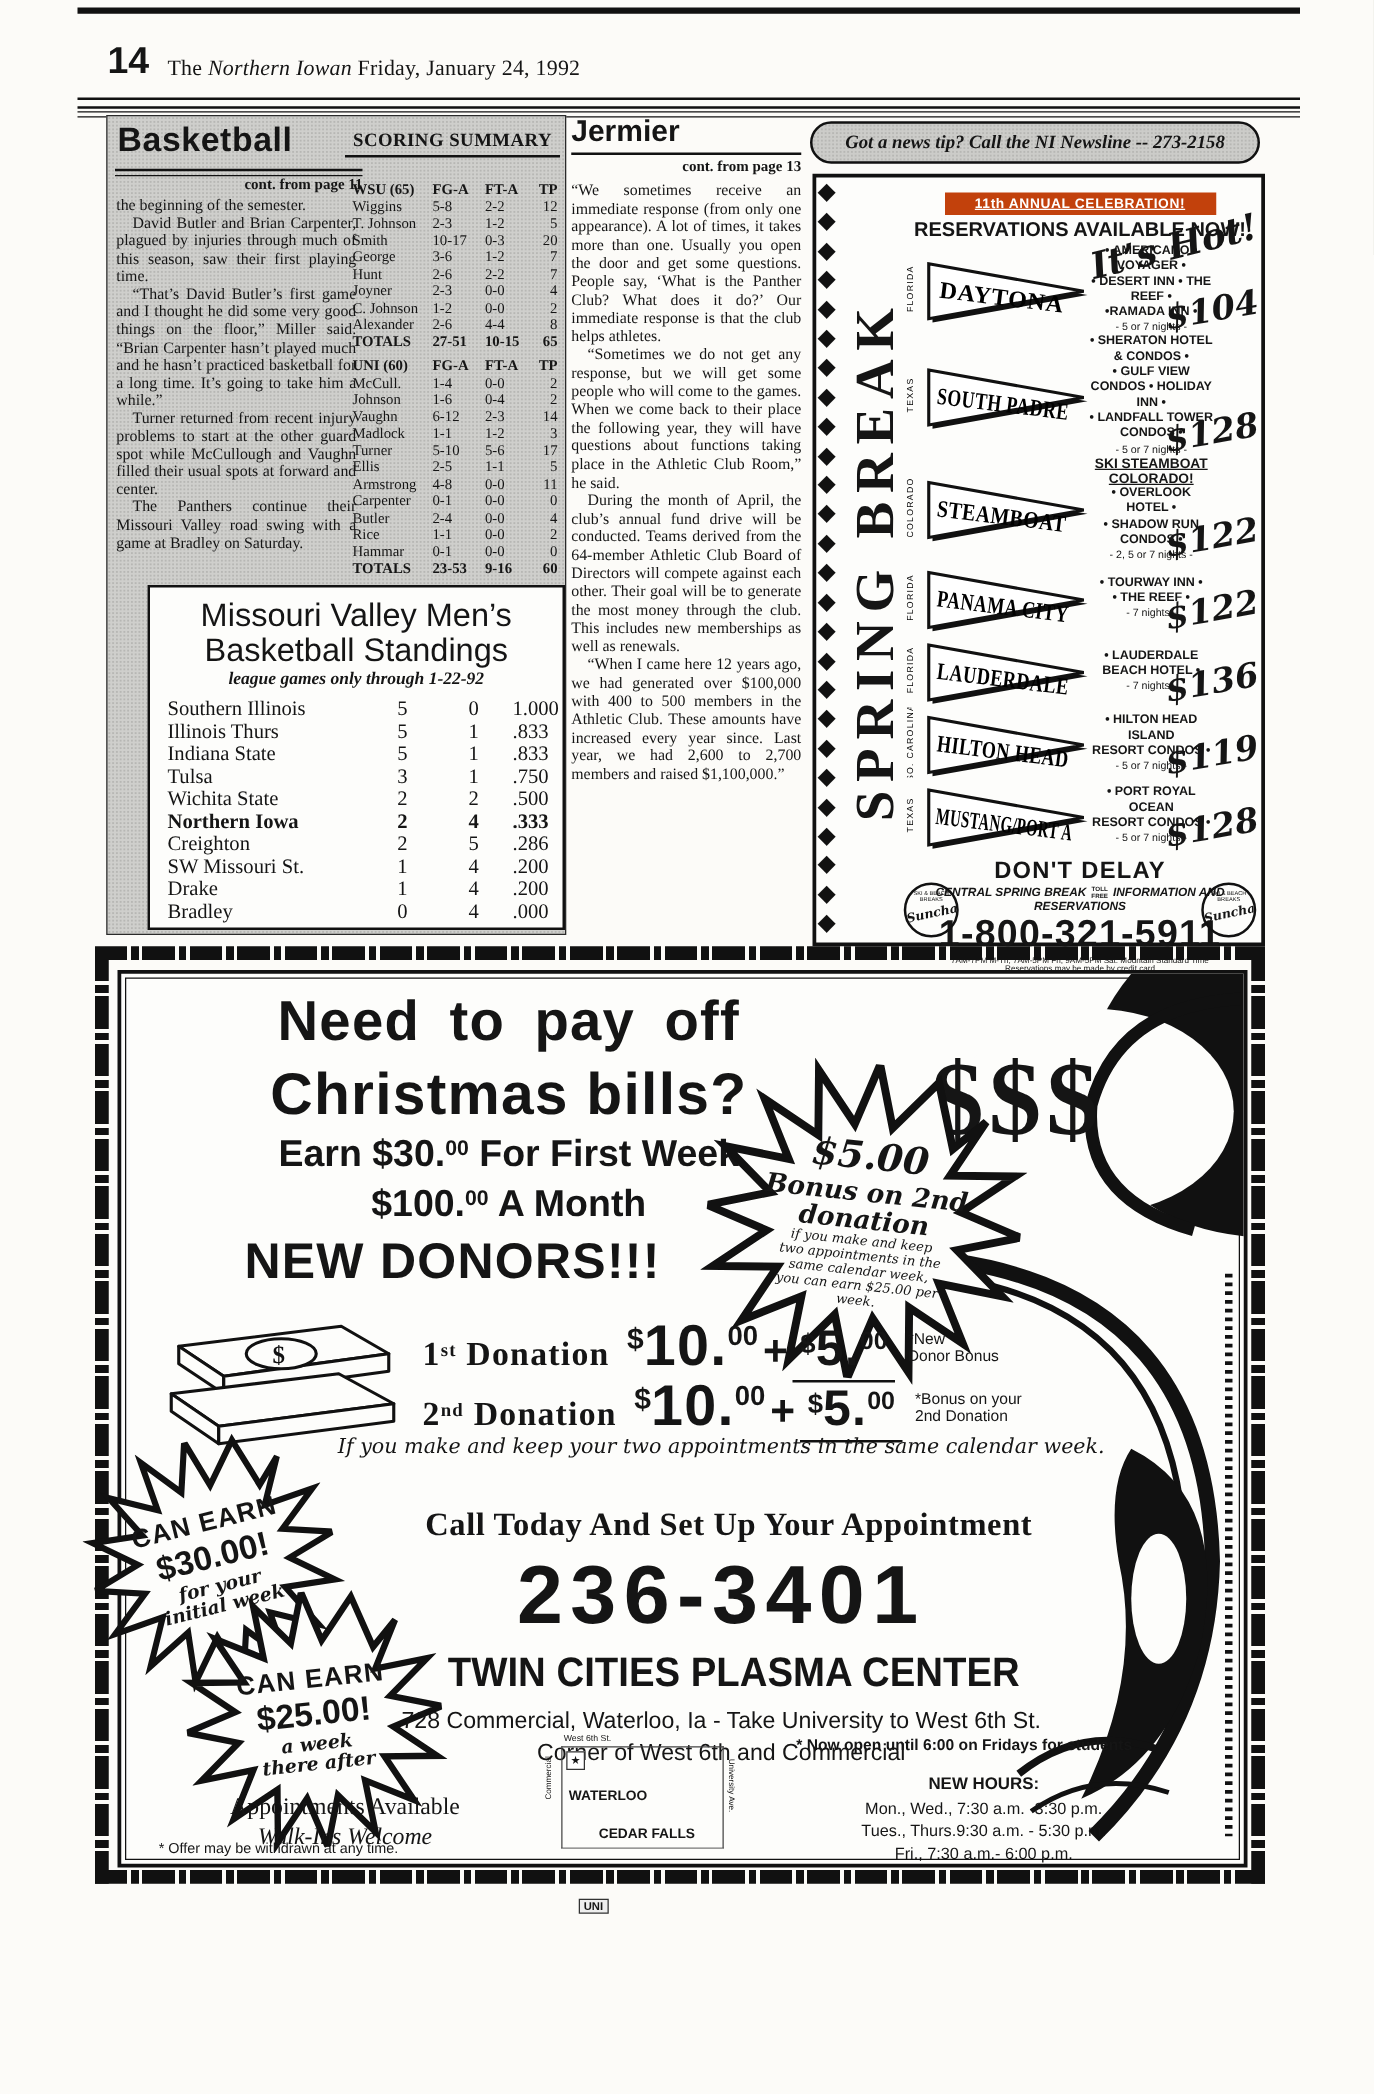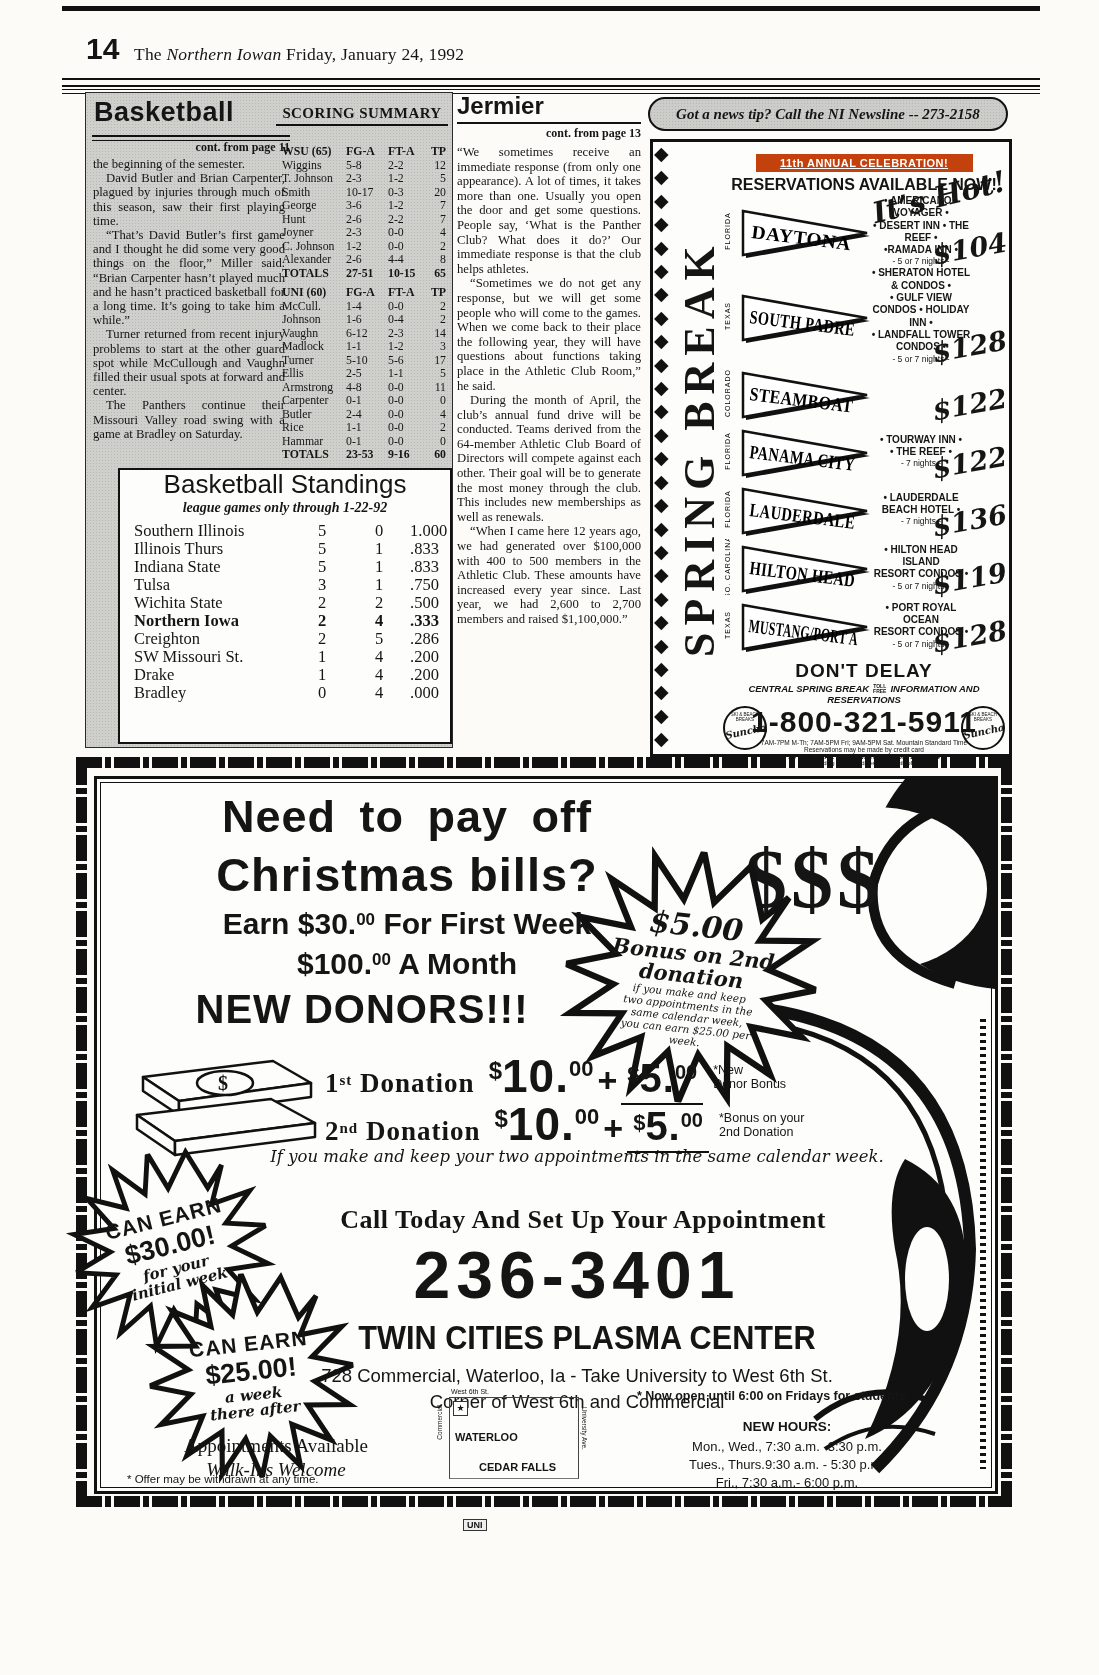--- a/index.html
+++ b/index.html
@@ -101,21 +101,21 @@
   #burst5{left:468px;top:72px;width:252px;height:252px;transform:rotate(6deg);}
   .b5-amount{font:bold italic 30px "DejaVu Serif",serif;}
   .b5-l2{font:bold italic 21px "DejaVu Serif",serif;line-height:22px;}
   .b5-script{font:italic 10.5px "DejaVu Serif",serif;line-height:12px;}
   #pl-dollars{left:648px;top:52px;font:bold 84px "Liberation Serif",serif;letter-spacing:4px;}
   #pl-engrave{right:0;top:0;width:240px;height:706px;}
   #pl-money{left:26px;top:260px;width:205px;height:135px;}
   .donrow{position:absolute;left:228px;display:flex;align-items:baseline;}
   #don1{top:270px;}
   #don2{top:318px;}
-  .dlabel{font:bold 27px "Liberation Serif",serif;letter-spacing:1px;margin-right:14px;}
+  .dlabel{font:bold 27px "Liberation Serif",serif;letter-spacing:1px;margin-right:14px;margin-left:13px;}
   .ord{font-size:15px;vertical-align:7px;}
   .dcur{font:bold 24px "Liberation Sans",sans-serif;position:relative;top:-13px;}
   .damt{font:bold 46px "Liberation Sans",sans-serif;letter-spacing:1px;}
   .dsup{font:bold 22px "Liberation Sans",sans-serif;position:relative;top:-16px;}
   .dplus{font:bold 34px "Liberation Sans",sans-serif;margin:0 4px;}
   .bgroup{border-bottom:2px solid #111;padding:0 6px 2px;}
   .bgroup .dcur{top:-10px;font-size:22px;}
   .bgroup .damt{font-size:40px;}
   .bgroup .dsup{top:-13px;font-size:20px;}
   .dnote{font:400 12.5px "Liberation Sans",sans-serif;line-height:14px;margin-left:10px;align-self:center;}
@@ -311,20 +311,21 @@
       <div class="srow sbold">
           <span>TOTALS</span>
           <span>23-53</span>
           <span>9-16</span>
           <span>60</span>
         </div>
     </div>
   </div>
 
   <div class="abs" id="standings">
+    <div class="st-title" style="margin-top:8px">Missouri Valley Men’s</div>
     <div class="st-title">Basketball Standings</div>
     <div class="st-sub">league games only through 1-22-92</div>
     <div id="st-rows">
       <div class="strow">
           <span>Southern Illinois</span>
           <span class="c">5</span>
           <span class="c">0</span>
           <span class="r">1.000</span>
         </div>
       <div class="strow">
@@ -436,20 +437,26 @@
         <div class="price">$128</div>
       </div>
 
       <div class="dest">
         <svg class="pennant" width="150" height="56" viewBox="0 0 150 56">
           <text class="state" text-anchor="middle" transform="rotate(-90 9 28)" x="9" y="28">COLORADO</text>
           <polygon points="25,11 149,33 25,55" fill="#111"></polygon>
           <polygon points="22,8 146,30 22,52" fill="#fff" stroke="#111" stroke-width="2.5"></polygon>
           <text class="pname" x="28" y="35" textLength="104" lengthAdjust="spacingAndGlyphs" transform="rotate(7 28 35)">STEAMBOAT</text>
         </svg>
+        <div class="dest-info">
+          <div class="dline-ul">SKI STEAMBOAT COLORADO!</div>
+          <div>• OVERLOOK HOTEL •</div>
+          <div>• SHADOW RUN CONDOS •</div>
+          <div class="nights">- 2, 5 or 7 nights -</div>
+        </div>
         <div class="price">$122</div>
       </div>
 
       <div class="dest">
         <svg class="pennant" width="150" height="56" viewBox="0 0 150 56">
           <text class="state" text-anchor="middle" transform="rotate(-90 9 28)" x="9" y="28">FLORIDA</text>
           <polygon points="25,11 149,33 25,55" fill="#111"></polygon>
           <polygon points="22,8 146,30 22,52" fill="#fff" stroke="#111" stroke-width="2.5"></polygon>
           <text class="pname" x="28" y="35" textLength="106" lengthAdjust="spacingAndGlyphs" transform="rotate(7 28 35)">PANAMA CITY</text>
         </svg>

